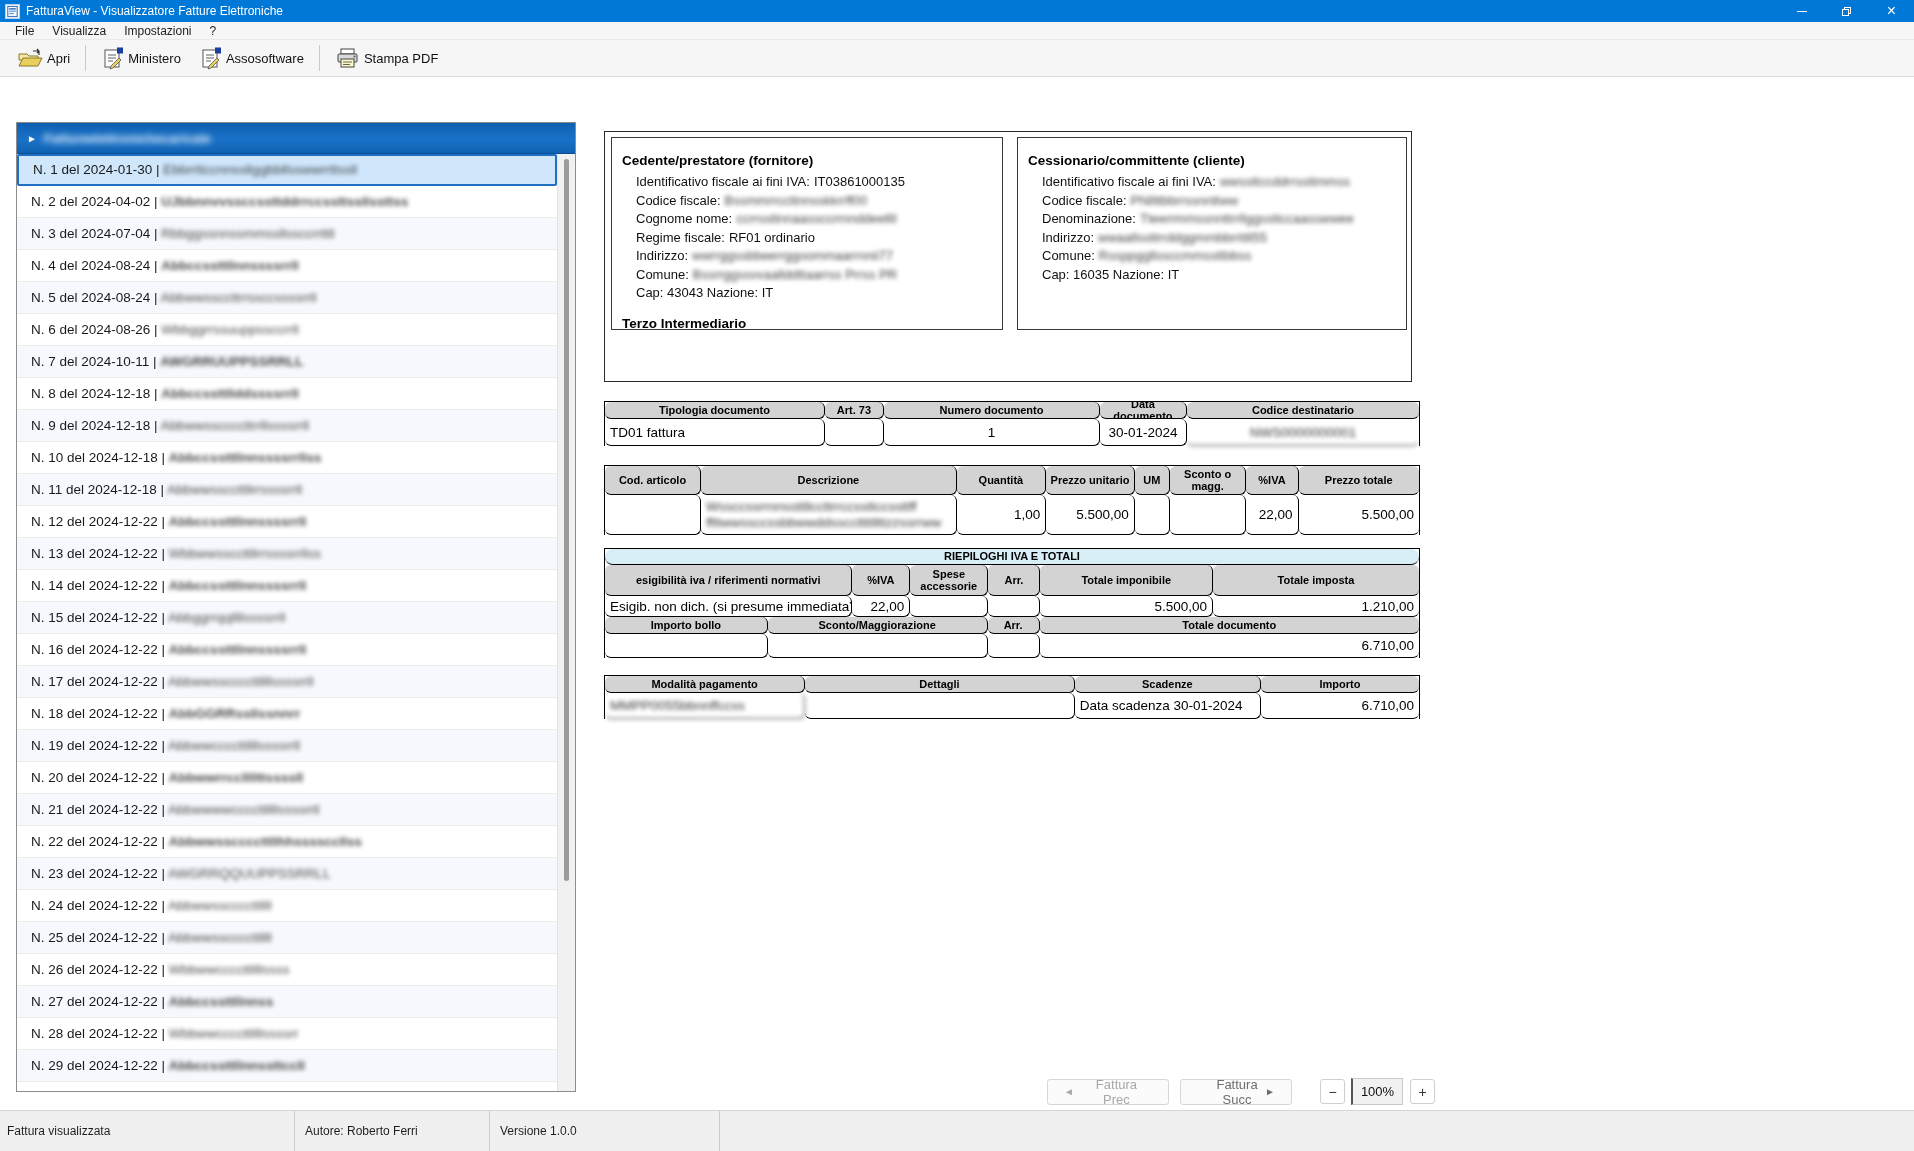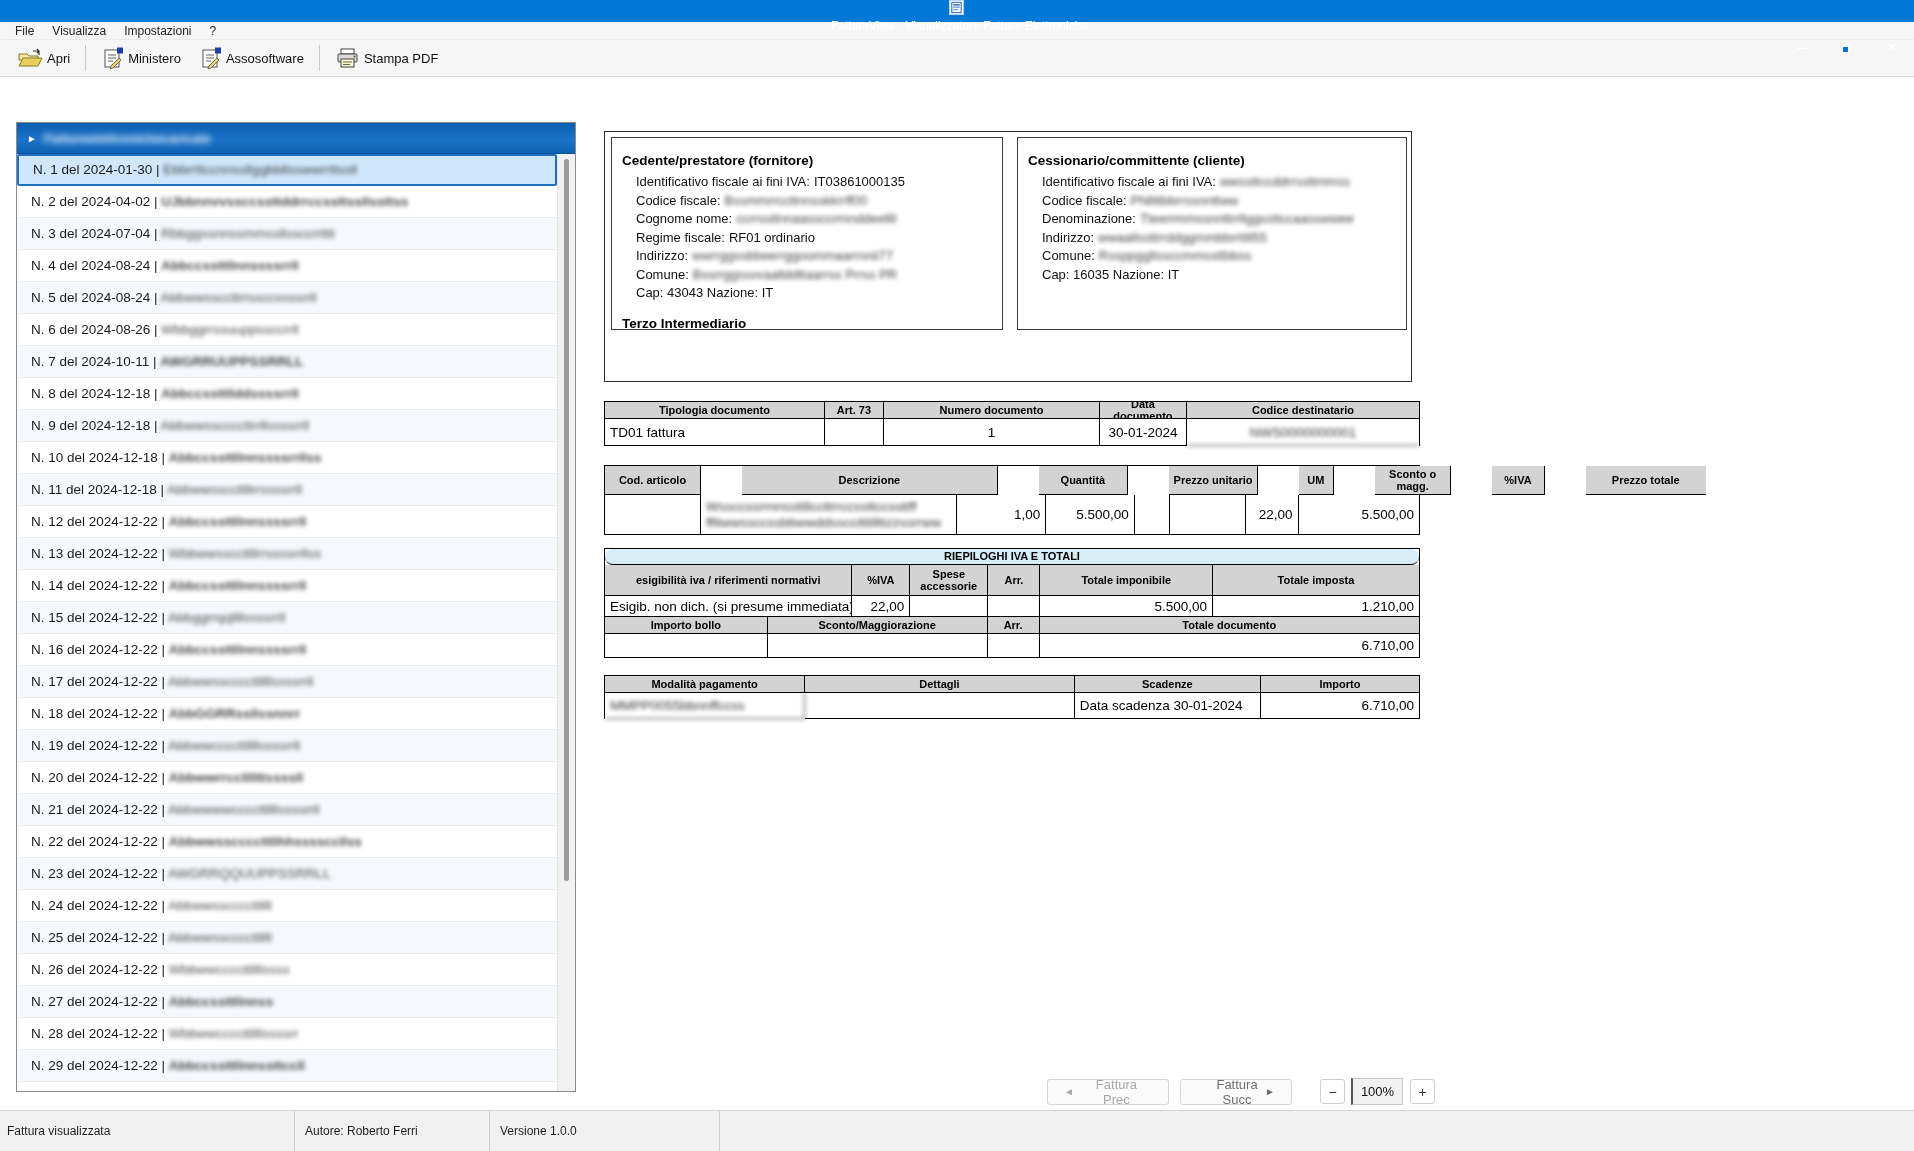--- a/index.html
+++ b/index.html
@@ -1,20 +1,20 @@
 <!DOCTYPE html>
 <html><head>
 <meta charset="utf-8">
 <style>
   * { box-sizing: border-box; margin: 0; padding: 0; }
   html,body { width:1914px; height:1151px; overflow:hidden; }
   body { font-family:"Liberation Sans", sans-serif; background:#fff; position:relative; }
 
   
-  .titlebar { height:22px; background:#0078d7; display:flex; align-items:center; padding-left:5px; color:#fff;flex-direction:column; }
+  .titlebar { height:22px; background:#0078d7; display:flex; align-items:center; padding-left:5px; color:#fff; }
   .app-icon { width:15px; height:15px; margin-right:6px; flex:0 0 auto; }
   .window-title { font-size:12px; line-height:22px; white-space:nowrap; }
   .win-controls { margin-left:auto; display:flex; height:22px; }
   .win-btn { width:45px; height:22px; display:flex; align-items:center; justify-content:center; cursor:default; }
   .glyph-min { width:10px; border-top:1px solid #fff; display:block; }
   .glyph-restore { position:relative; width:9px; height:9px; display:block; }
   .glyph-restore .r-back { position:absolute; top:0; right:0; width:7px; height:7px; border:1px solid #fff; }
   .glyph-restore .r-front { position:absolute; bottom:0; left:0; width:7px; height:7px; border:1px solid #fff; background:#0078d7; }
   .glyph-close { font-size:16px; line-height:16px; color:#fff; }
 
@@ -51,37 +51,37 @@
   .party-box { position:absolute; top:5px; height:193px; border:1px solid #3a3a3a; background:#fff; padding:15px 10px; overflow:hidden; }
   .party-box.supplier { left:6px; width:392px; }
   .party-box.customer { left:412px; width:390px; }
   .party-title { font-weight:bold; font-size:13.5px; color:#000; margin-bottom:5px; }
   .party-title.second { margin-top:13px; }
   .party-line { margin-left:14px; font-size:13px; line-height:18.5px; color:#111; white-space:nowrap; }
   .pl-value { margin-left:4px; }
 
   .inv-table { position:absolute; left:604px; width:816px; border:1px solid #000; border-bottom:0; }
   .g-row { display:grid; }
-  .g-cell { border-right:1px solid #000; border-bottom:1px solid #000; overflow:hidden; white-space:nowrap; }
+  .g-cell { border-right:1px solid #000; border-bottom:1px solid #000; overflow:hidden; white-space:nowrap;border-radius:6px; }
   .g-cell:last-child { border-right:0; }
   .inv-table { border-right:1px solid #000; }
   .hdr-cell { background:#d3d3d3; font-size:11px; font-weight:bold; text-align:center; display:flex; align-items:center; justify-content:center; padding:1px 2px; white-space:normal; line-height:12px; }
   .val-cell { font-size:13.5px; padding:3px 5px; display:flex; align-items:center; }
   .val-left { justify-content:flex-start; }
   .val-center { justify-content:center; }
   .val-right { justify-content:flex-end; }
 
   .doc-table { top:323px; }
   .doc-table .g-row { grid-template-columns:27% 7.3% 26.5% 10.7% 28.5%; }
   .doc-table .hdr-row { height:17px; }
   .doc-table .val-row { height:27px; }
 
   .items-table { top:387px; }
   .items-table .g-row { grid-template-columns:11.8% 31.4% 11% 10.9% 4.3% 9.4% 6.4% 14.8%; }
-  .items-table .hdr-row { height:29px;gap:41px; }
+  .items-table .hdr-row { height:29px; }
   .items-table .val-row { height:40px; }
   .desc-cell { flex-direction:column; align-items:flex-start; justify-content:center; line-height:16px; }
 
   .summary-table { top:470px; }
   .summary-title { height:16px; background:#d8eef6; border-bottom:1px solid #000; font-size:11px; font-weight:bold; text-align:center; line-height:15px;border-radius:8px; }
   .sum-row-1 { grid-template-columns:30.4% 7.1% 9.6% 6.4% 21.2% 25.3%; }
   .sum-row-2 { grid-template-columns:20% 27% 6.4% 46.6%; }
   .sum-hdr { height:31px; }
   .sum-hdr-2 { height:17px; }
   .sum-val { height:21px; }

